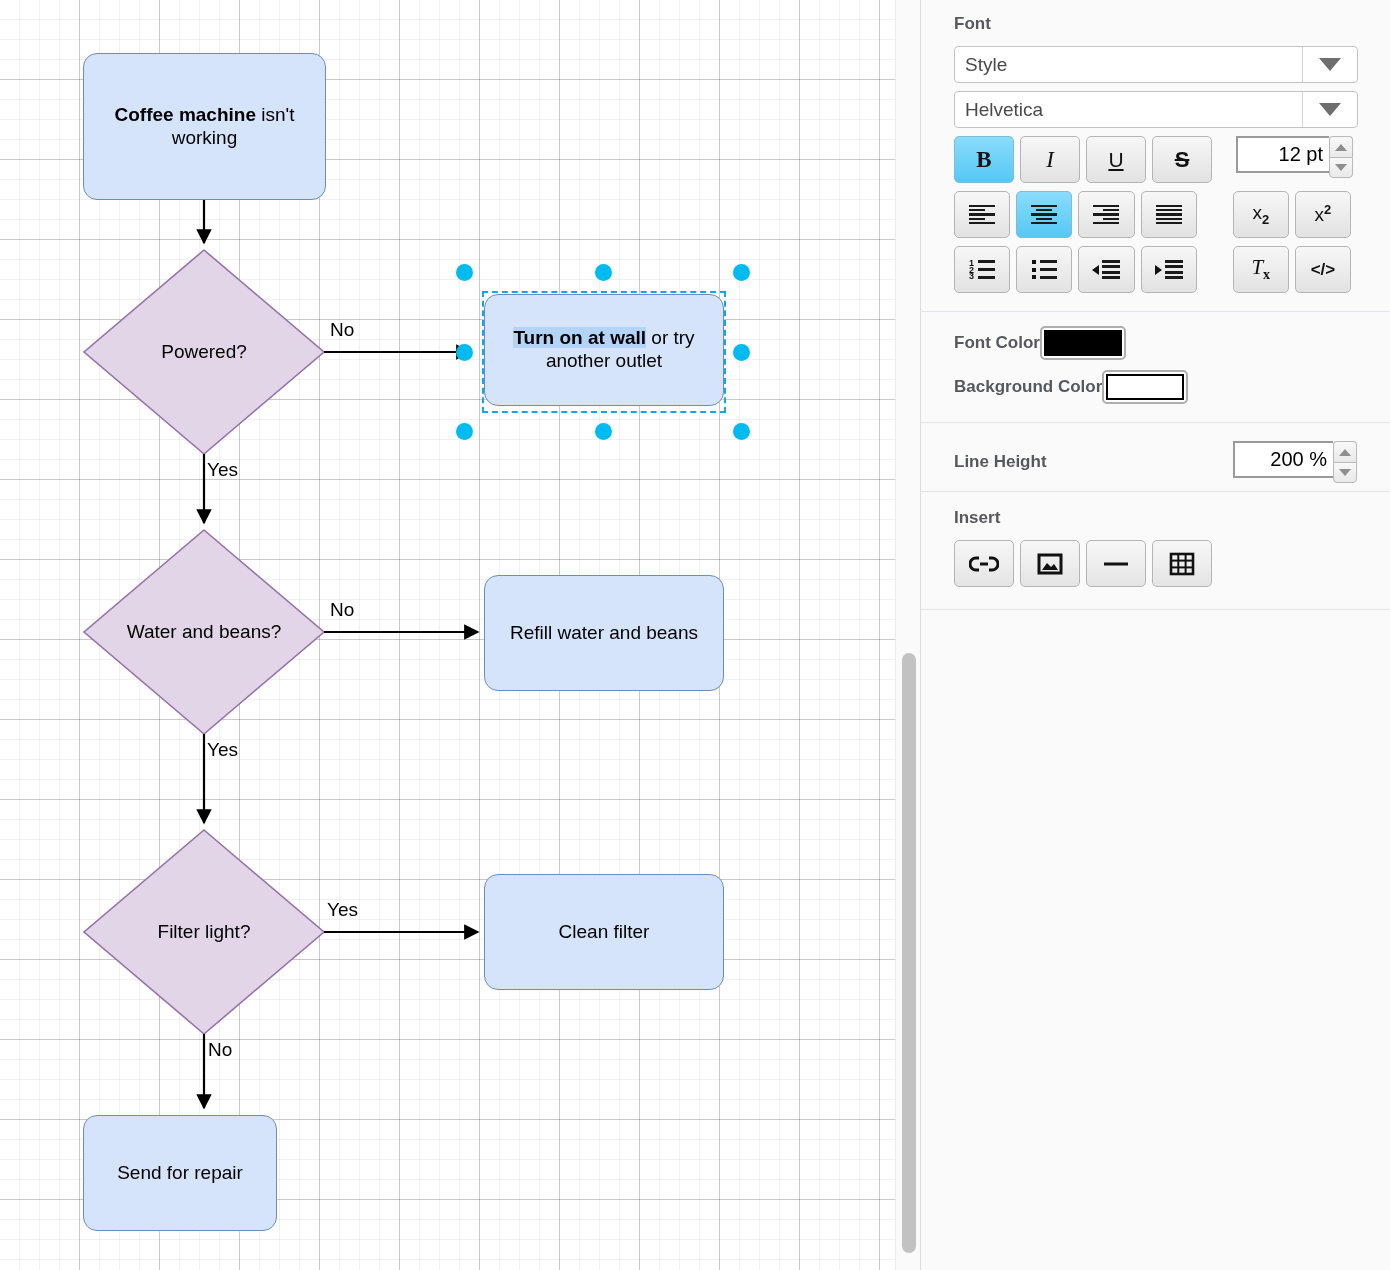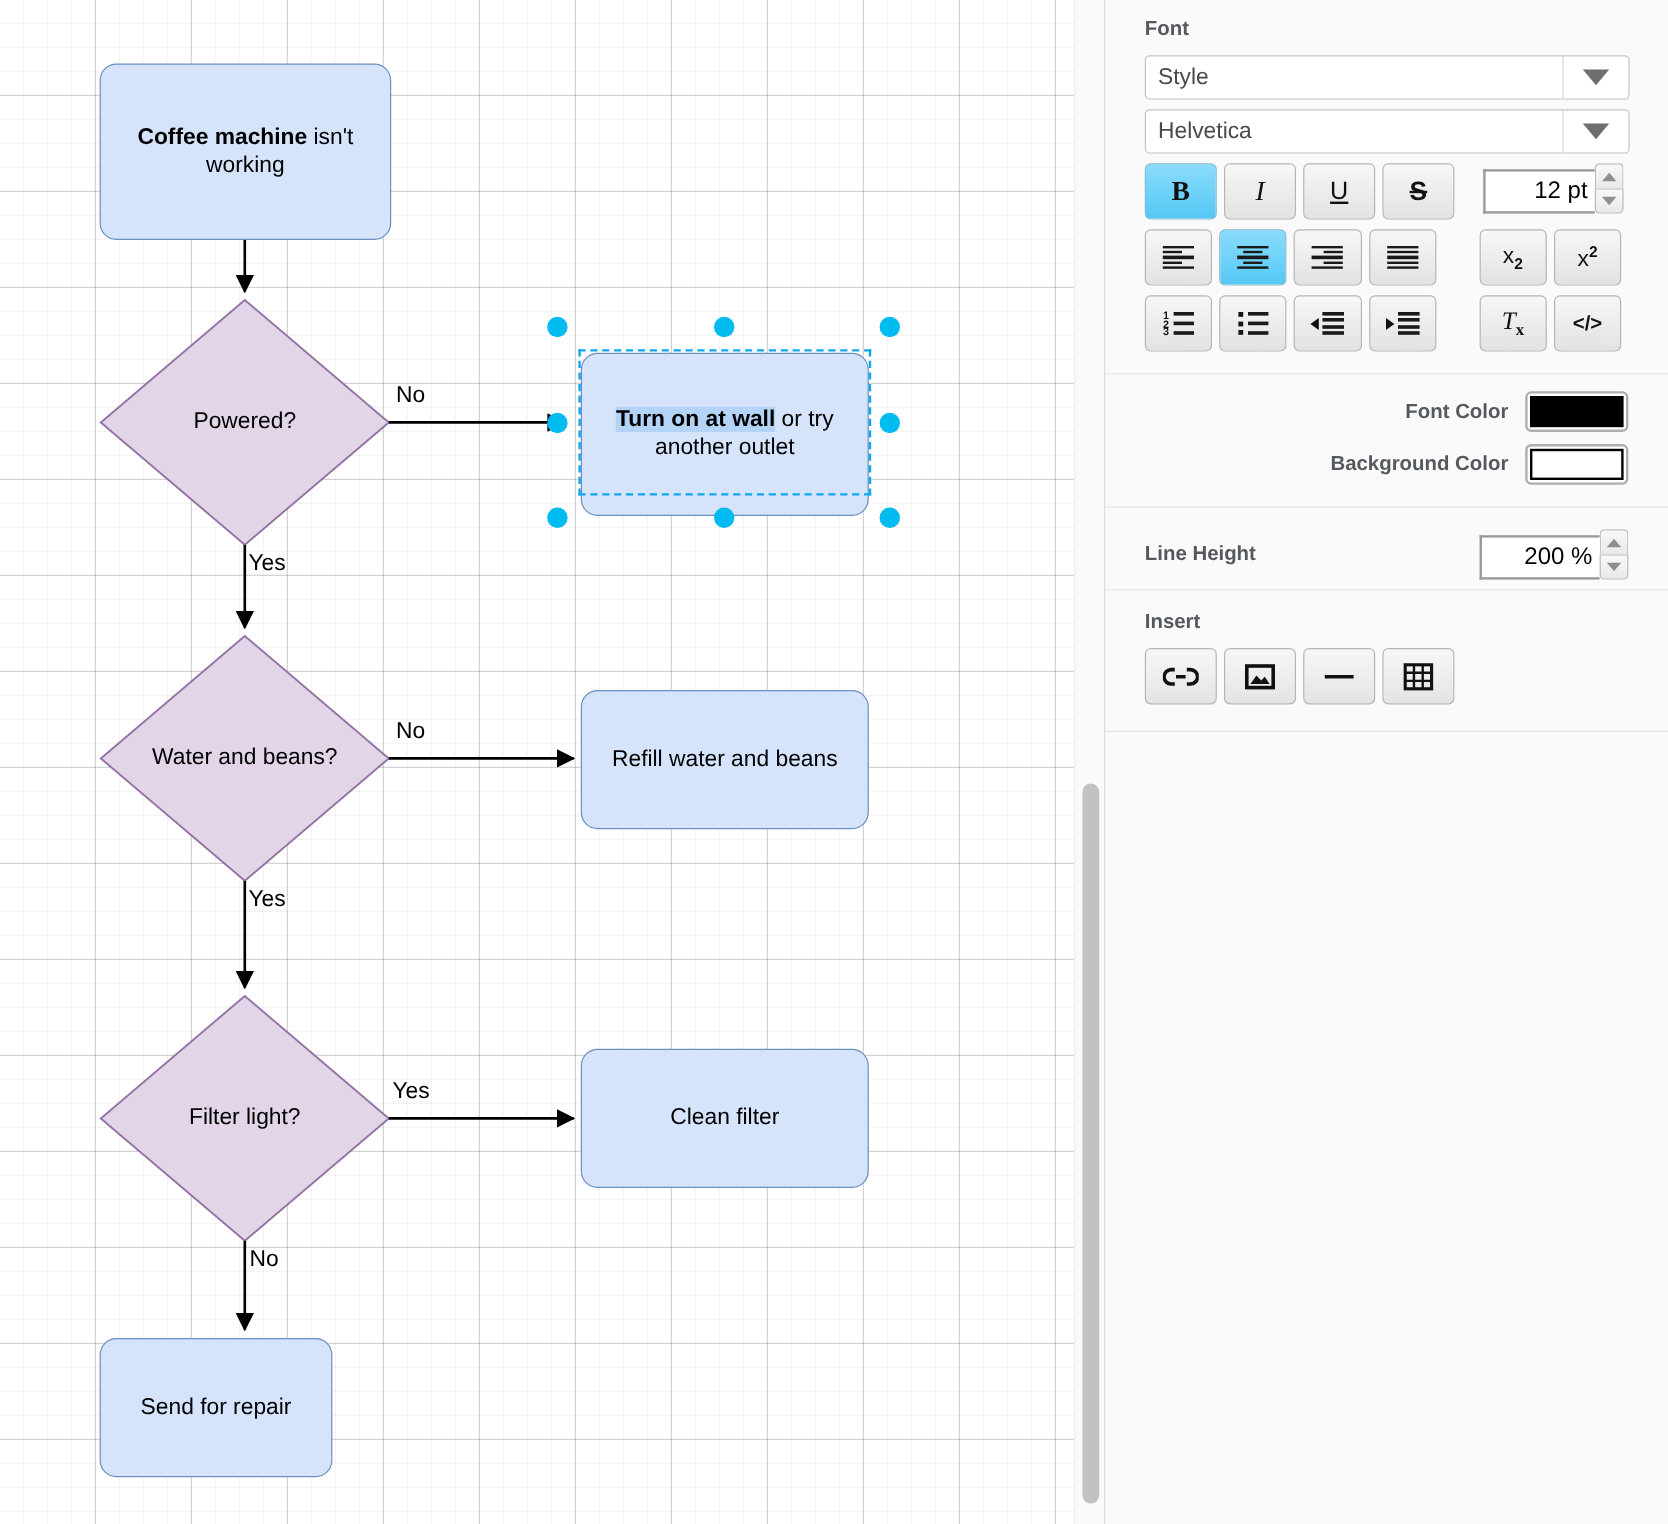--- a/index.html
+++ b/index.html
@@ -133,21 +133,21 @@
   .btn.under { text-decoration: underline; font-size: 21px; }
   .btn.strike { text-decoration: line-through; font-weight:bold; font-size: 22px;}
   .btn.sub, .btn.sup { font-size: 19px; }
   .btn.sub sub, .btn.sup sup { font-size: 13px; font-weight: bold;}
   .btn.code { font-weight: bold; font-size: 17px; }
   .btn.tx { font-family:"Liberation Serif", serif; font-style: italic; font-size: 21px;}
 
   .gap { width: 16px; }
 
   .spin {
-    display:flex; align-items:flex-end; margin-left: 2px;
+    display:flex; align-items:flex-start; margin-left: 2px;
   }
   .spin-field {
     width: 93px; height: 37px;
     border: 2px solid #9a9a9a; border-right: none;
     background: #fff;
     display:flex; align-items:center; justify-content:flex-end;
     padding-right: 6px;
     font-size: 20px; color:#000;
   }
   .spin-btns { display:flex; flex-direction:column; }
@@ -155,21 +155,21 @@
     width: 24px; height: 21px;
     border: 1px solid #b9b9b9;
     background: linear-gradient(#f8f8f8, #e9e9e9);
     display:flex; align-items:center; justify-content:center;
   }
   .spin-btn:first-child { border-radius: 4px 4px 0 0; border-bottom: none;}
   .spin-btn:last-child { border-radius: 0 0 4px 4px; }
   .tri-up { width:0;height:0;border-left:6px solid transparent;border-right:6px solid transparent;border-bottom:7px solid #8e8e8e;}
   .tri-dn { width:0;height:0;border-left:6px solid transparent;border-right:6px solid transparent;border-top:7px solid #8e8e8e;}
 
-  .colorrow { display:flex; align-items:center; justify-content:flex-end; margin-bottom: 10px; gap: 14px;}
+  .colorrow { display:flex; align-items:center; justify-content:flex-start; margin-bottom: 10px;}
   .color-label { font-size:17px; font-weight:bold; color:#55595e; }
   .swatch {
     width: 86px; height: 34px;
     border: 2px solid #aeaeae; border-radius: 5px;
     background:#fff; padding: 2px;
   }
   .swatch-inner { width:100%; height:100%; }
 
   .lhrow { display:flex; align-items:center; justify-content:space-between; }
 
@@ -233,21 +233,21 @@
         <line x1="324" y1="632" x2="478" y2="632" stroke="#000" stroke-width="2.2" marker-end="url(#arrow)"></line>
         <line x1="204" y1="734" x2="204" y2="823" stroke="#000" stroke-width="2.2" marker-end="url(#arrow)"></line>
         <line x1="324" y1="932" x2="478" y2="932" stroke="#000" stroke-width="2.2" marker-end="url(#arrow)"></line>
         <line x1="204" y1="1034" x2="204" y2="1108" stroke="#000" stroke-width="2.2" marker-end="url(#arrow)"></line>
       </svg>
 
       <div class="node proc" style="left:83px; top:53px; width:243px; height:147px;">
         <span><b class="strong">Coffee machine</b><span> isn't working</span></span>
       </div>
 
-      <div class="node proc" style="left:484px; top:294px; width:240px; height:136px;">
+      <div class="node proc" style="left:484px; top:294px; width:240px; height:112px;">
         <span><b class="strong txtsel">Turn on at wall</b><span> or try another outlet</span></span>
       </div>
 
       <div class="node proc" style="left:484px; top:575px; width:240px; height:116px;">
         <span>Refill water and beans</span>
       </div>
 
       <div class="node proc" style="left:484px; top:874px; width:240px; height:116px;">
         <span>Clean filter</span>
       </div>

